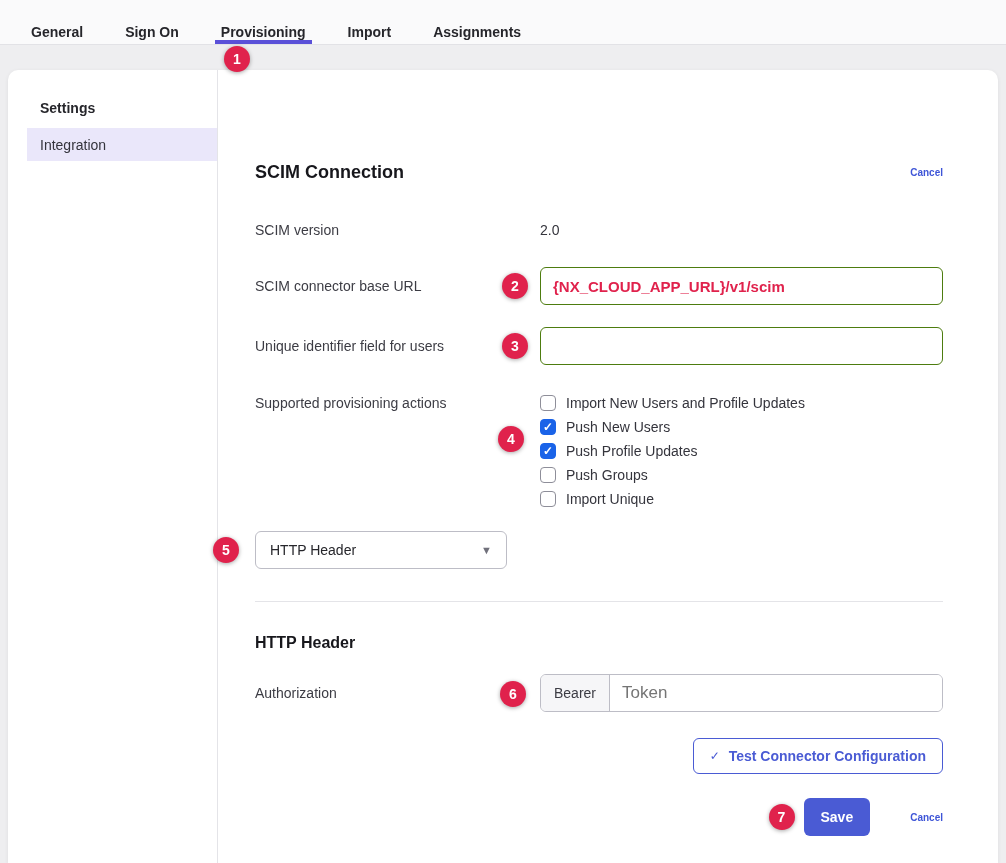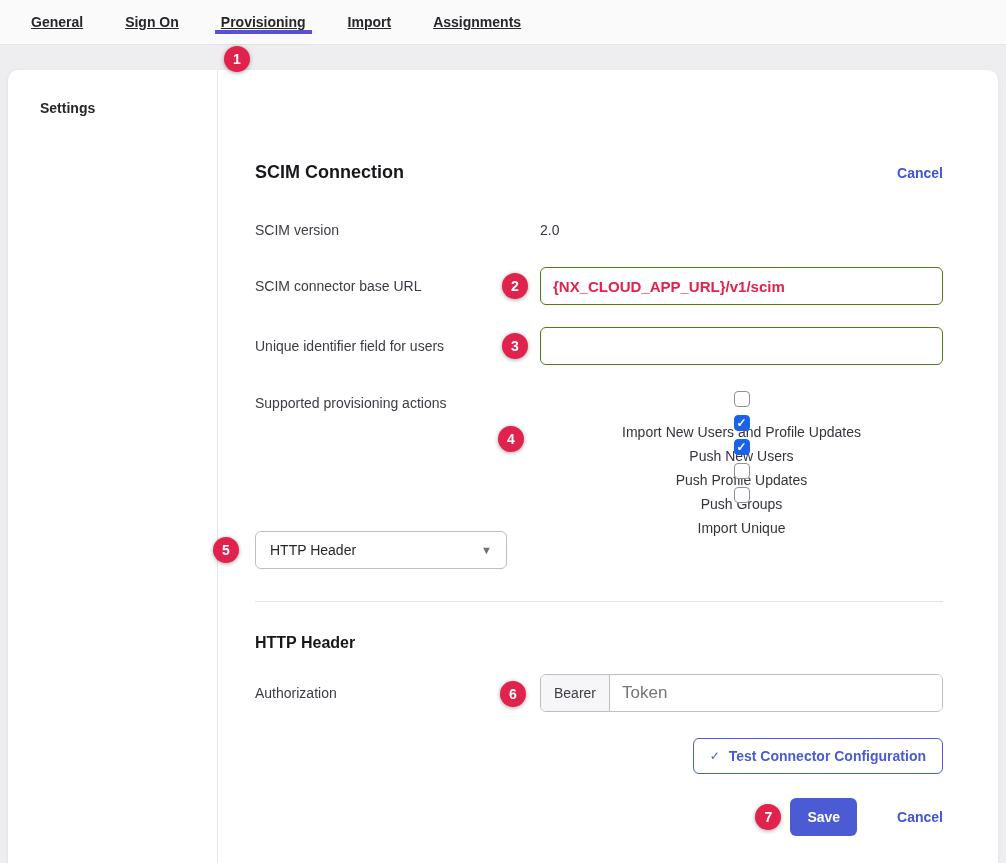--- a/index.html
+++ b/index.html
@@ -11,23 +11,22 @@
     overflow:hidden;
     color:#26262b;
   }
 
   
   .tabbar {
     height:45px;
     background:#fafafb;
     border-bottom:1px solid #e2e2e6;
     display:flex;
-    align-items:center;
+    align-items:flex-end;
     padding:0 10px;
-    text-decoration:underline;
   }
   .tab {
     font-size:14px;
     font-weight:600;
     color:#26262b;
     display:flex;
     align-items:center;
     padding:0 6px;
     margin:0 15px;
     cursor:pointer;
@@ -95,21 +94,21 @@
     padding:92px 55px 0 37px;
   }
   .title-row {
     display:flex;
     justify-content:space-between;
     align-items:center;
     margin-bottom:38px;
   }
   .page-title { font-size:18px; font-weight:700; color:#17171c; }
   .link {
-    font-size:14px;
+    font-size:10px;
     font-weight:600;
     color:var(--link,#3e55d7);
     cursor:pointer;
     text-decoration:none;
   }
 
   .row { display:flex; align-items:flex-start; }
   .row-label {
     width:285px;
     flex-shrink:0;
@@ -142,21 +141,21 @@
     background:#fff;
     outline:none;
   }
   .url-input {
     color:var(--url-text,#e0224c);
     font-weight:700;
     font-size:15px;
   }
   .text-input::placeholder { color:#8b8b96; }
 
-  .check-row { display:flex; align-items:center; height:24px; gap:17px;flex-direction:column; }
+  .check-row { display:flex; align-items:center; height:24px; gap:10px; }
   .checkbox {
     width:16px; height:16px;
     border:1px solid #8e8e99;
     border-radius:4px;
     background:#fff;
     cursor:pointer;
     flex-shrink:0;
     display:flex;
     align-items:center;
     justify-content:center;
@@ -286,20 +285,21 @@
   <div class="tab">Import</div>
   <div class="tab">Assignments</div>
 </nav>
 
 <div class="badge badge-abs" id="badge-1">1</div>
 
 <div class="card">
 
   <aside class="sidebar">
     <div class="sidebar-heading">Settings</div>
+    <div class="sidebar-item active">Integration</div>
   </aside>
 
   <section class="main">
 
     <div class="title-row">
       <h1 class="page-title">SCIM Connection</h1>
       <a class="link">Cancel</a>
     </div>
 
     <div class="row row-version">

